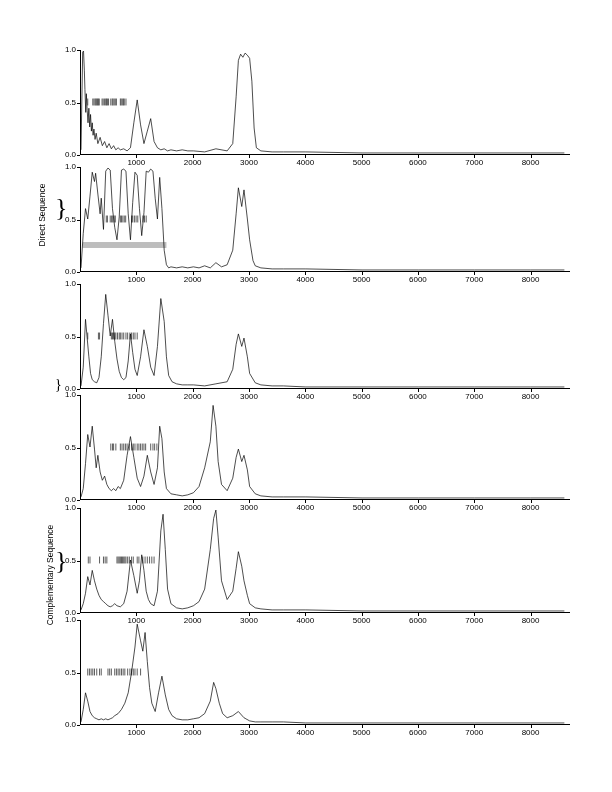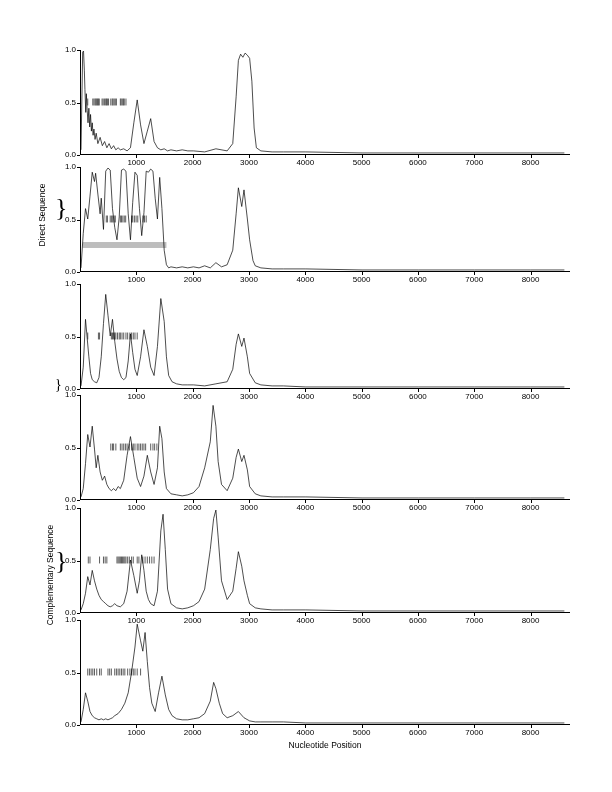--- a/index.html
+++ b/index.html
@@ -435,14 +435,13 @@
         <div class="xtick-label" style="left: 281.609px;">5000</div>
         <div class="xtick-mark" style="left: 337.931px;"></div>
         <div class="xtick-label" style="left: 337.931px;">6000</div>
         <div class="xtick-mark" style="left: 394.253px;"></div>
         <div class="xtick-label" style="left: 394.253px;">7000</div>
         <div class="xtick-mark" style="left: 450.575px;"></div>
         <div class="xtick-label" style="left: 450.575px;">8000</div>
       </div>
     </div>
 
-  <div id="xlabel">Nucleotide Position</div>
 </div>
 
 </body></html>

